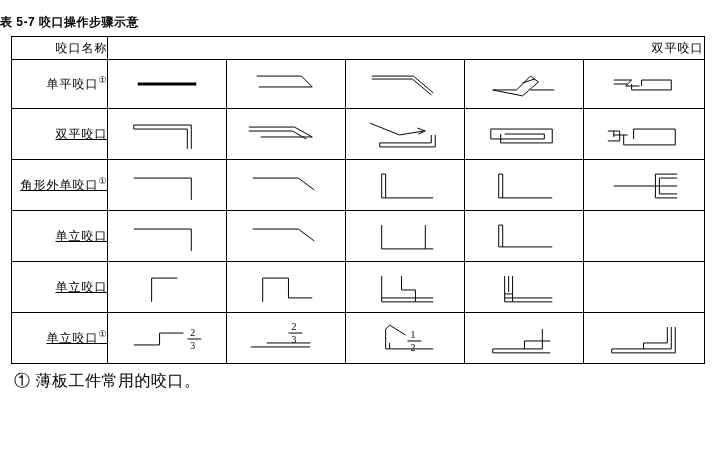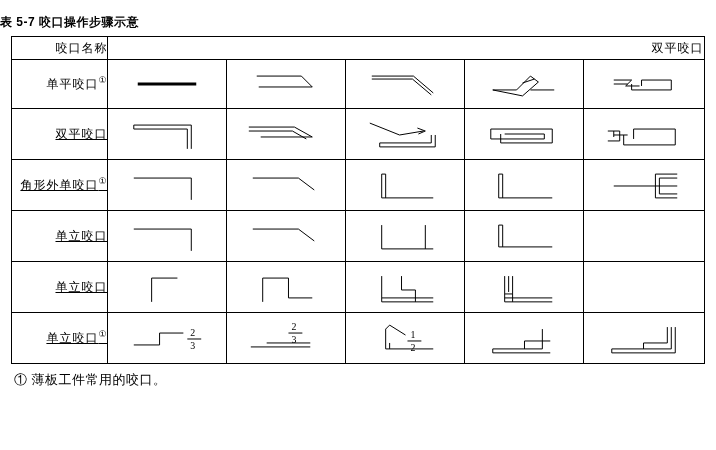--- a/index.html
+++ b/index.html
@@ -64,21 +64,21 @@
     display: block;
     width: 100%;
     height: 100%;
   }
   svg { display: block; margin: 0 auto; }
   .sup {
     font-size: 9px;
     vertical-align: super;
   }
   .footnote {
-    font-size: 13px;
+    font-size: 16px;
     padding: 7px 0 0 14px;
     letter-spacing: 0.5px;
   }
 </style>
 </head>
 <body>
 
 <div class="page">
 
   <div class="caption">表 5-7   咬口操作步骤示意</div>

